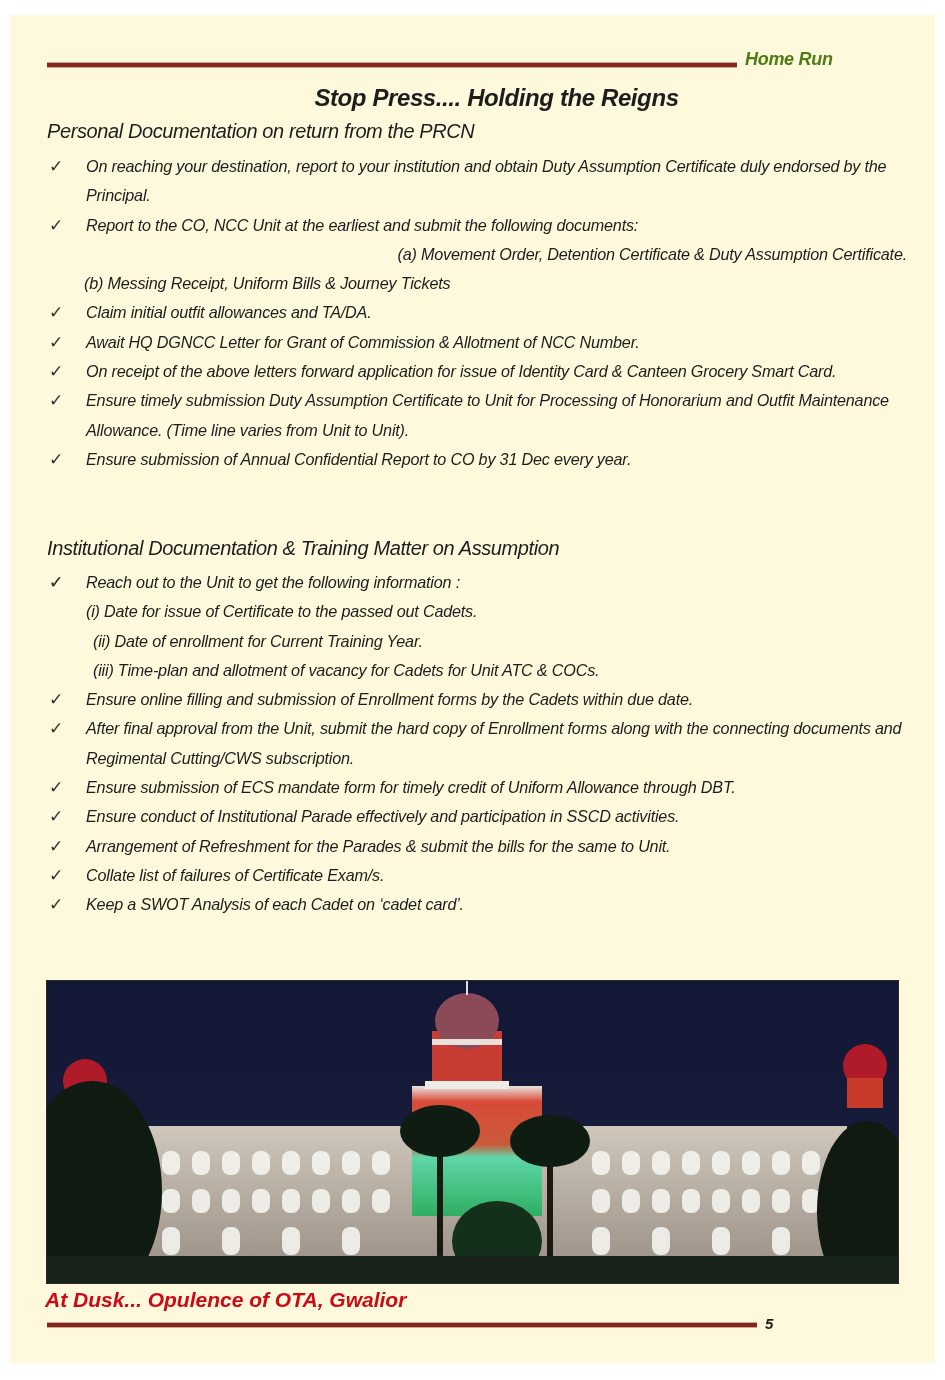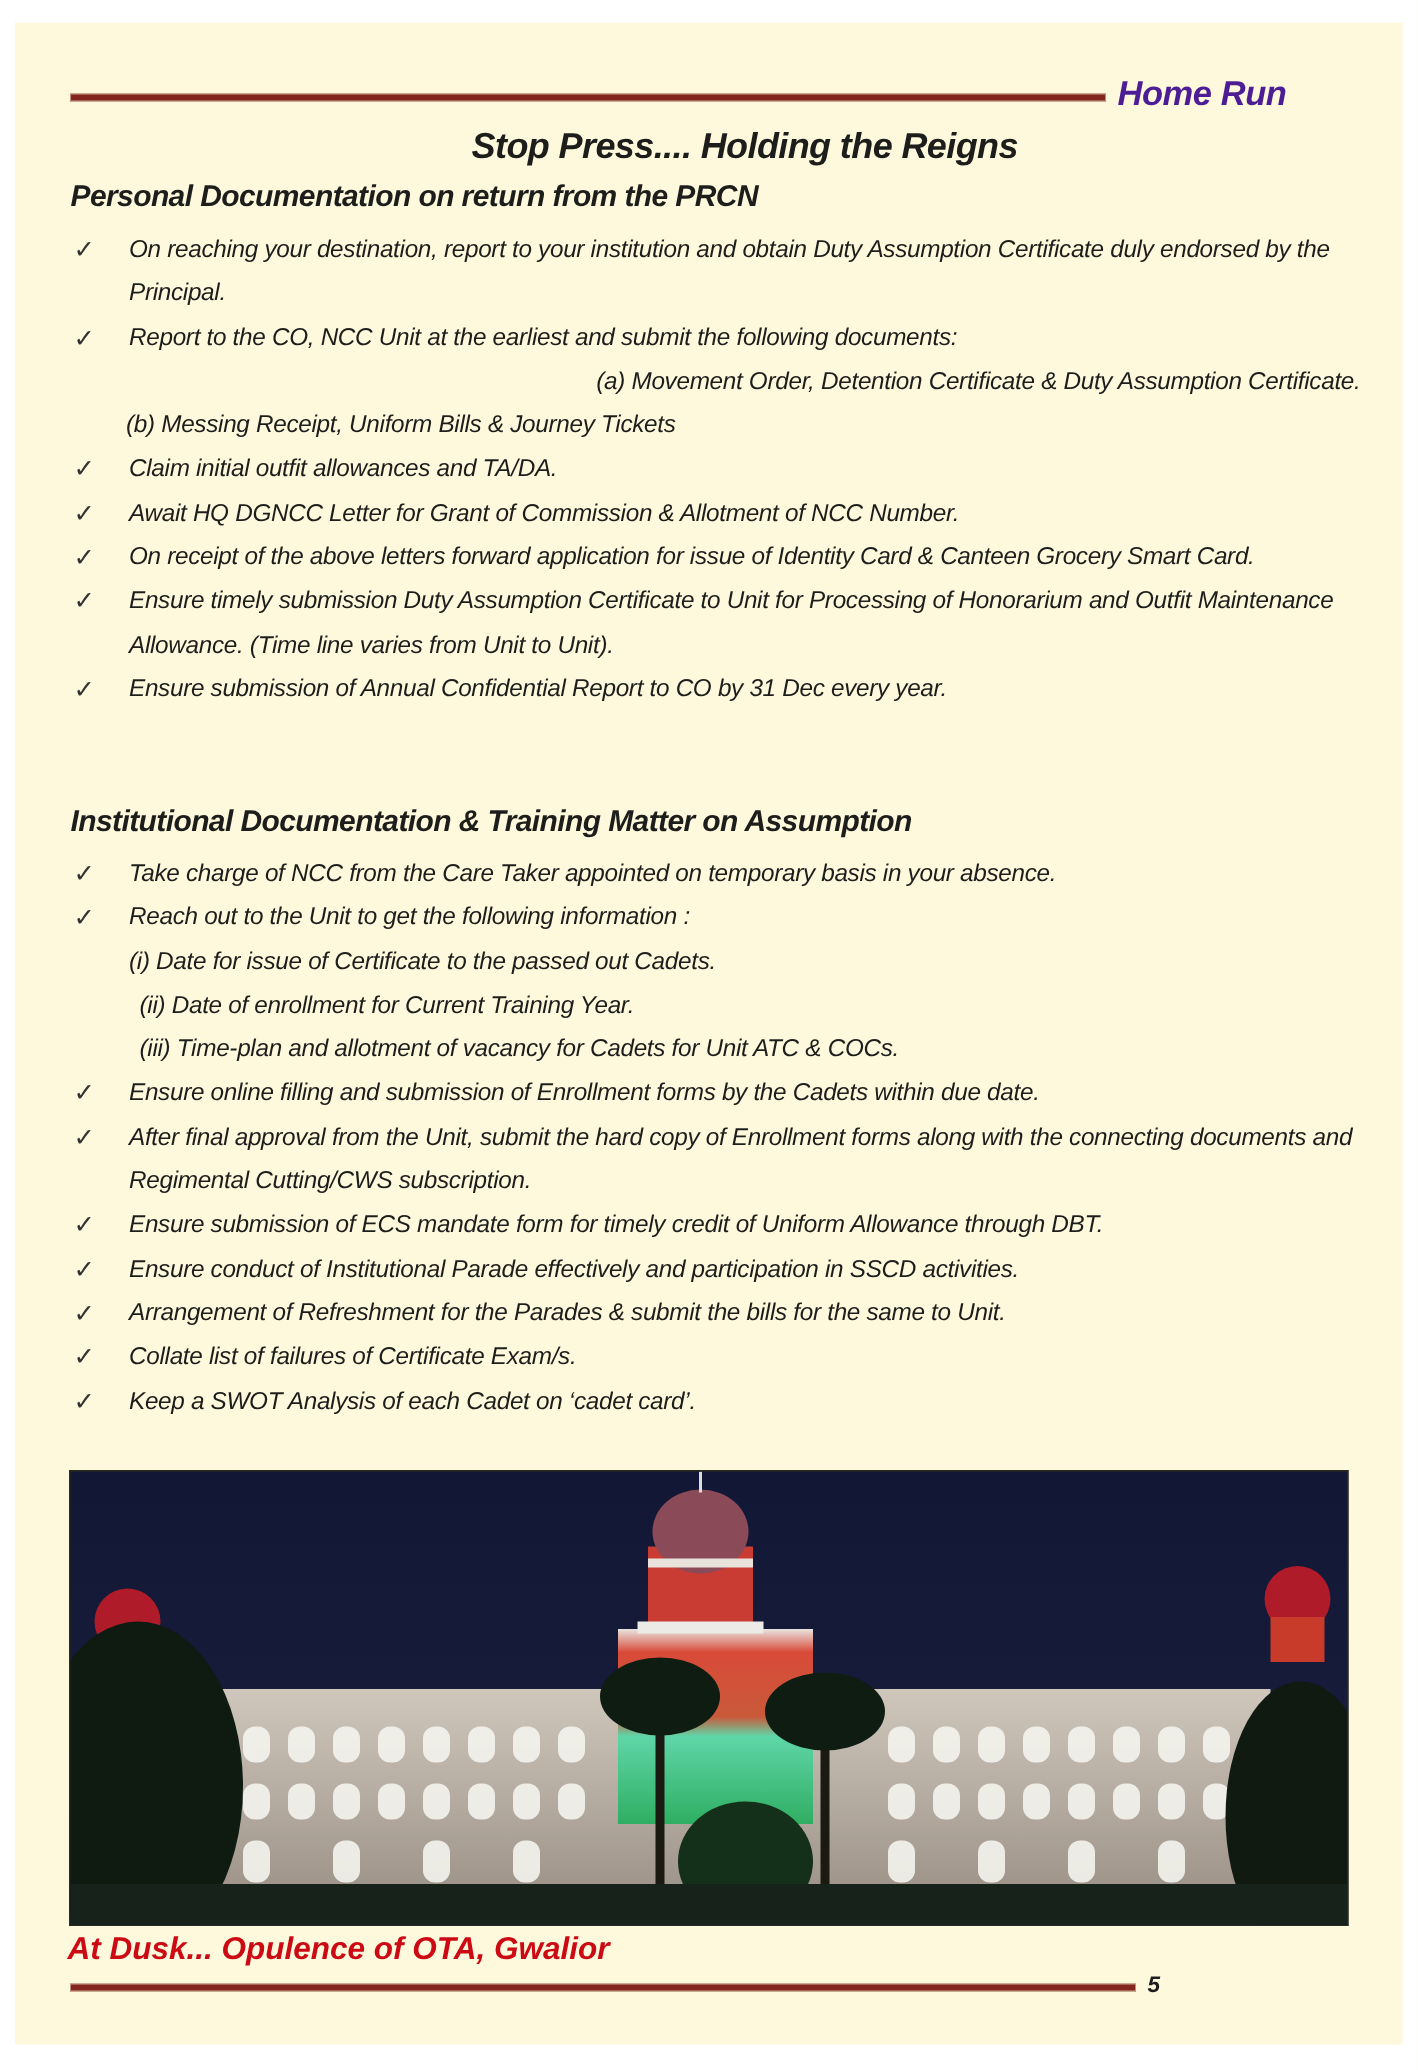--- a/index.html
+++ b/index.html
@@ -1,23 +1,23 @@
 <!DOCTYPE html>
 <html><head>
 <meta charset="utf-8">
 <style>
   html, body { margin: 0; padding: 0; background: #ffffff; }
   body { width: 945px; height: 1380px; position: relative; overflow: hidden;
          font-family: "Liberation Sans", "DejaVu Sans", sans-serif; color: #1d1d1b; }
   .page { position: absolute; left: 10px; top: 15px; width: 925px; height: 1348px; background: #fef9dc; }
   .rule { position: absolute; height: 6px; background: #85251f; border-top: 1px solid #c9a98f; border-bottom: 1px solid #c9a98f; box-sizing: border-box; }
   .header-rule { left: 47px; top: 62px; width: 690px; }
-  .header-label { position: absolute; left: 745px; top: 49px; font-size: 23px; font-weight: bold; font-style: italic; letter-spacing: -0.3px; color: #4c1d95; }
+  .header-label { position: absolute; left: 745px; top: 49px; font-size: 18px; font-weight: bold; font-style: italic; letter-spacing: -0.3px; color: #4d7c0f; }
   .title { position: absolute; left: 0; width: 945px; top: 84px; text-align: center; font-size: 24px; font-weight: bold; font-style: italic; letter-spacing: -0.4px; padding-left: 24px; }
-  .section-heading { position: absolute; left: 47px; font-size: 20px; font-weight: bold; font-style: italic; letter-spacing: -0.4px; }
+  .section-heading { position: absolute; left: 47px; font-size: 20px; font-weight: normal; font-style: italic; letter-spacing: -0.4px; }
   .list { position: absolute; left: 47px; width: 860px; }
   .item { position: relative; font-size: 16.2px; font-style: italic; line-height: 29.3px; padding-left: 39px; letter-spacing: -0.2px; }
   .item .check { position: absolute; left: 2px; top: 0; font-style: normal; font-size: 17px; color: #333; }
   .sub { font-size: 16.2px; font-style: italic; line-height: 29.3px; letter-spacing: -0.2px; }
   .photo { position: absolute; left: 46px; top: 980px; width: 853px; height: 304px; background: #141a33; border: 1px solid #2a2a1e; box-sizing: border-box; overflow: hidden; }
   .photo svg { display: block; }
   .caption { position: absolute; left: 0; width: 945px; top: 1288px; font-size: 21px; font-weight: bold; font-style: italic; color: #cc0a14; padding-left: 45px; }
   .footer-rule { left: 47px; top: 1322px; width: 710px; }
   .page-num { position: absolute; left: 765px; top: 1315px; font-size: 15px; font-weight: bold; font-style: italic; }
 </style>
@@ -62,21 +62,20 @@
   <div class="item">
     <span class="check">✓</span>
     <span>Ensure submission of Annual Confidential Report to CO by 31 Dec every year.</span>
   </div>
 </div>
 
 <div class="section-heading" style="top:537px;">Institutional Documentation &amp; Training Matter on Assumption</div>
 <div class="list" style="top:568px;">
   <div class="item">
     <span class="check">✓</span>
-    <span>Take charge of NCC from the Care Taker appointed on temporary basis in your absence.</span>
   </div>
   <div class="item">
     <span class="check">✓</span>
     <span>Reach out to the Unit to get the following information :</span>
     <div class="sub" style="margin-left:0;">(i) Date for issue of Certificate to the passed out Cadets.</div>
     <div class="sub" style="margin-left:7px;">(ii) Date of enrollment for Current Training Year.</div>
     <div class="sub" style="margin-left:7px;">(iii) Time-plan and allotment of vacancy for Cadets for Unit ATC &amp; COCs.</div>
   </div>
   <div class="item">
     <span class="check">✓</span>

